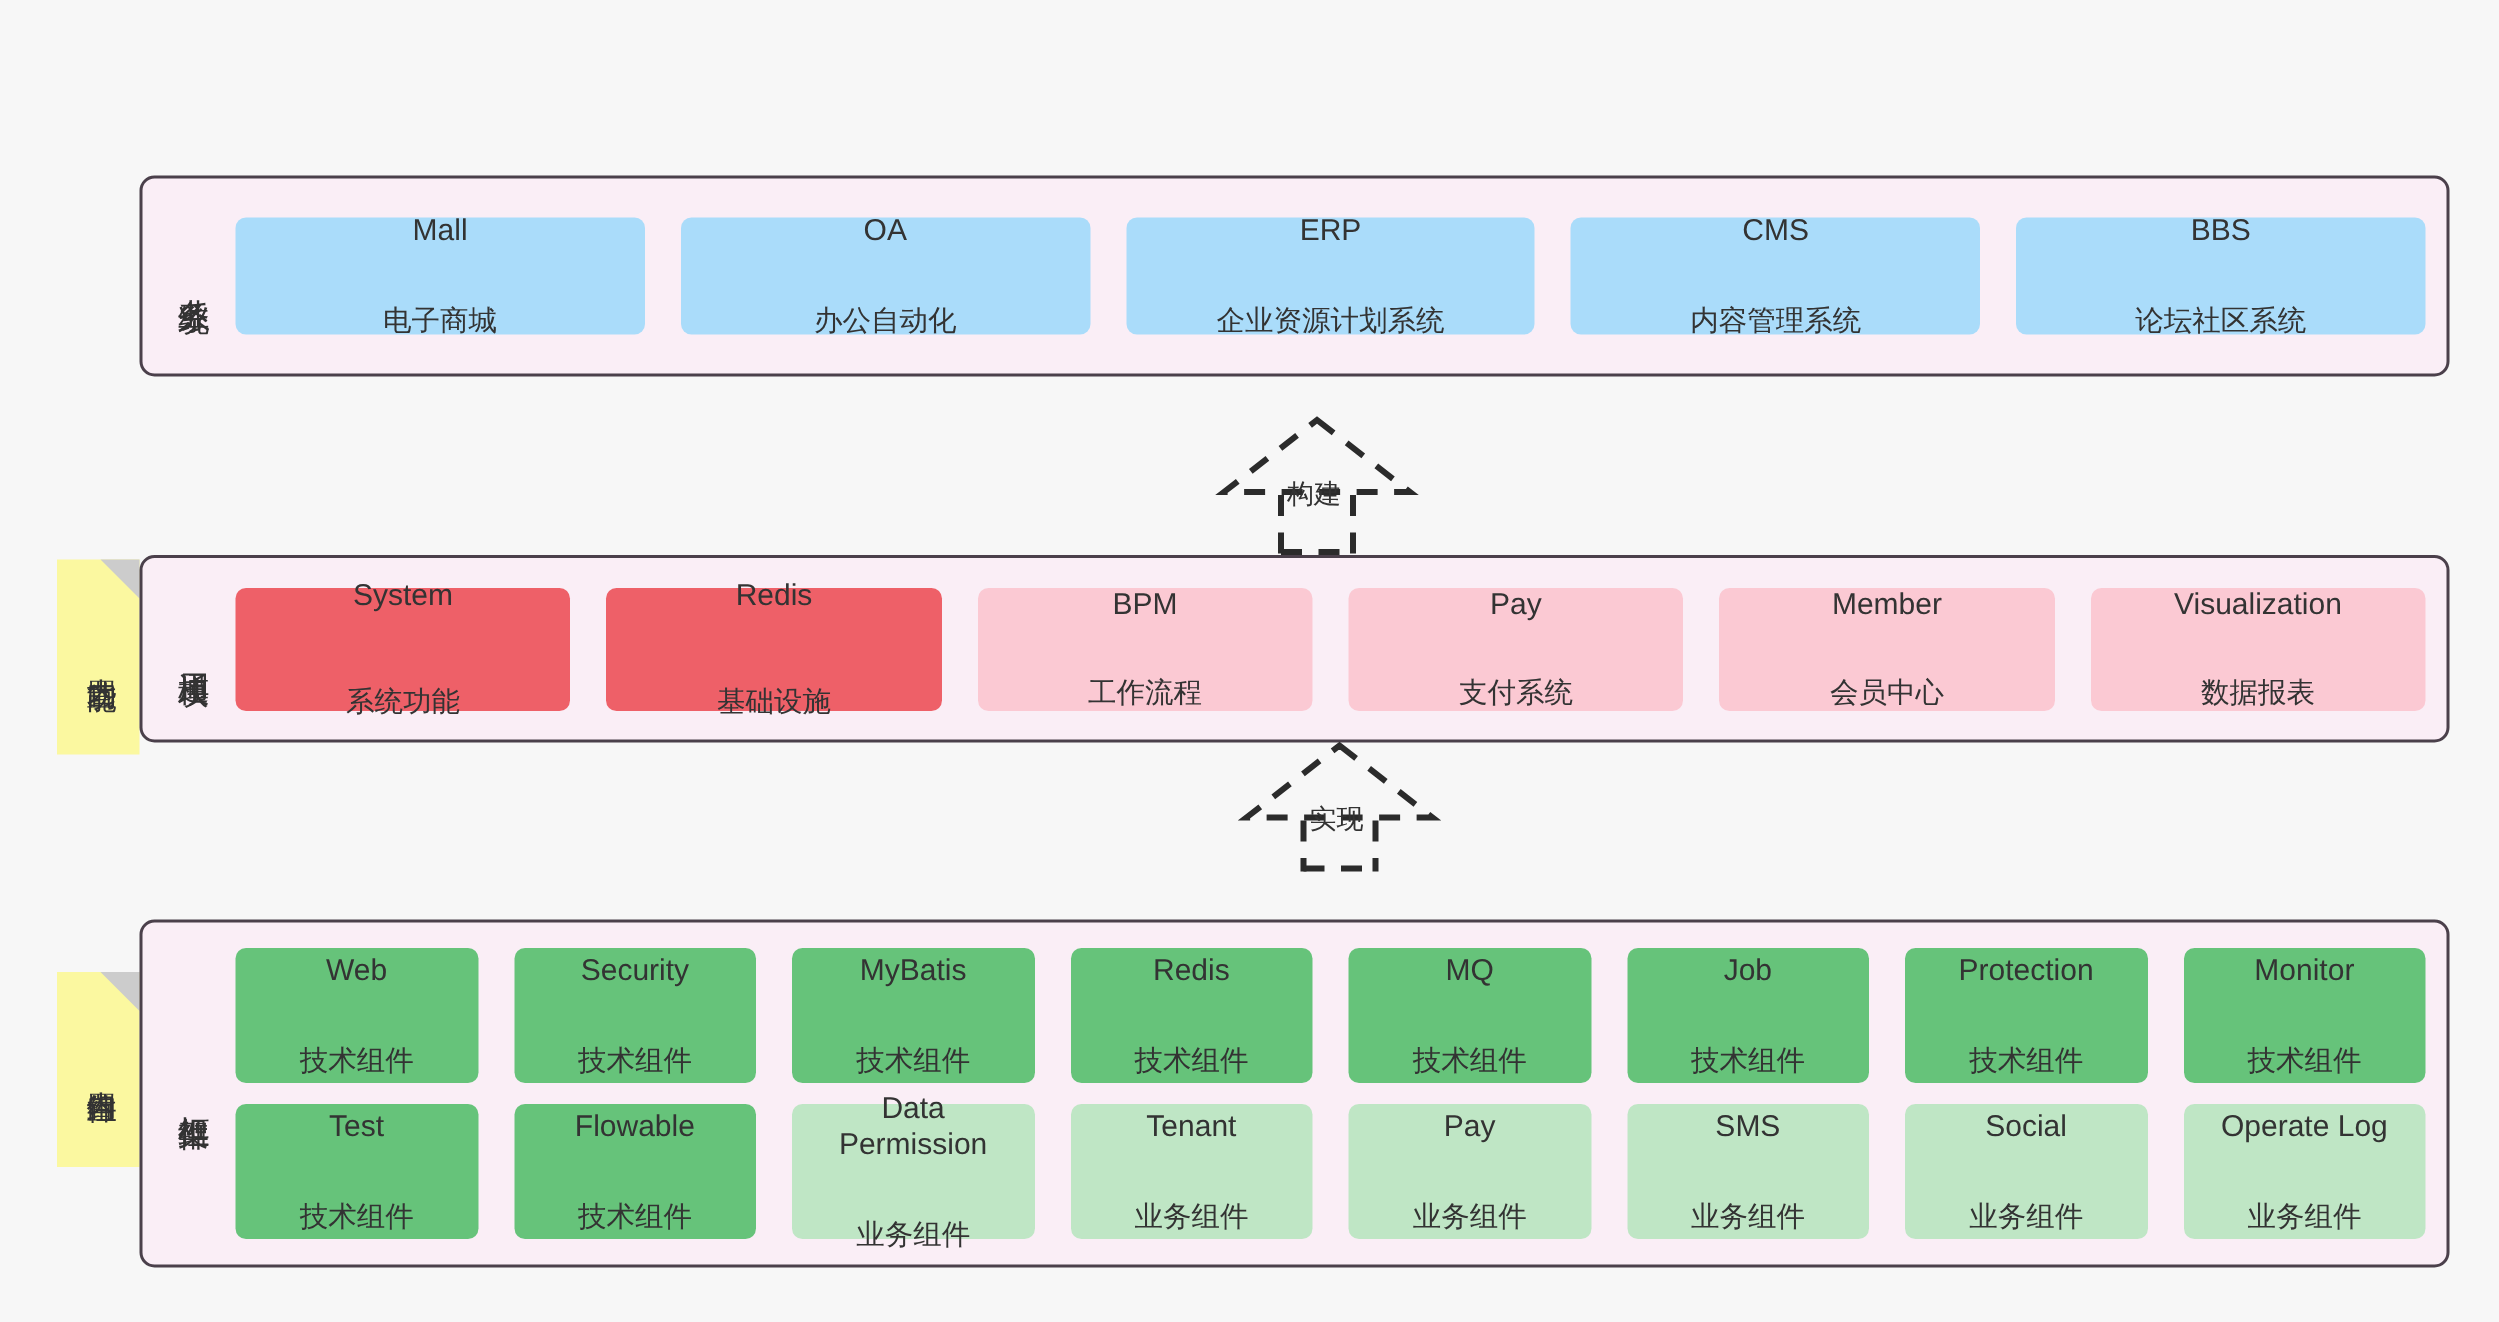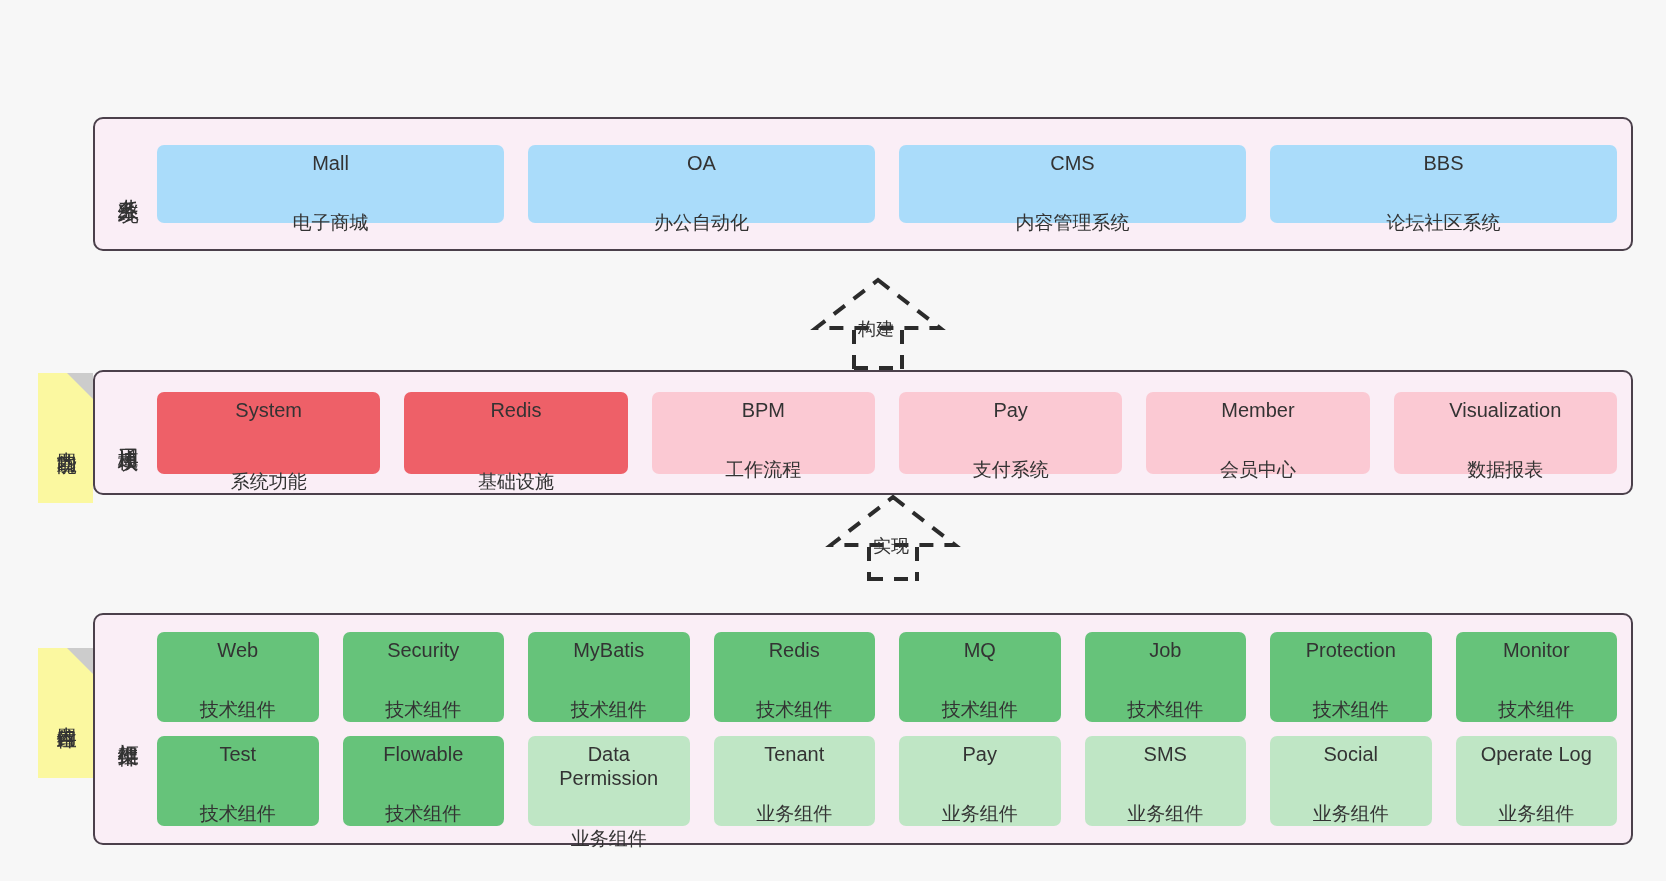--- a/index.html
+++ b/index.html
@@ -66,21 +66,21 @@
     gap: 24px;
   }
 
   
   .node {
     flex: 1 1 0;
     border-radius: 7px;
     display: flex;
     flex-direction: column;
     align-items: center;
-    justify-content: space-between;
+    justify-content: center;
     box-sizing: border-box;
     text-align: center;
     padding: 6px 4px;
   }
   .node .t1 {
     font-size: 20px;
     line-height: 1.22;
     color: #333333;
   }
   .node .t2 {
@@ -152,20 +152,24 @@
     <div class="layer-title">业务系统</div>
     <div class="layer-body">
       <div class="row">
         <div class="node c-blue h-biz">
           <div class="t1">Mall</div>
           <div class="t2">电子商城</div>
         </div>
         <div class="node c-blue h-biz">
           <div class="t1">OA</div>
           <div class="t2">办公自动化</div>
+        </div>
+        <div class="node c-blue h-biz">
+          <div class="t1">ERP</div>
+          <div class="t2">企业资源计划系统</div>
         </div>
         <div class="node c-blue h-biz">
           <div class="t1">CMS</div>
           <div class="t2">内容管理系统</div>
         </div>
         <div class="node c-blue h-biz">
           <div class="t1">BBS</div>
           <div class="t2">论坛社区系统</div>
         </div>
       </div>

